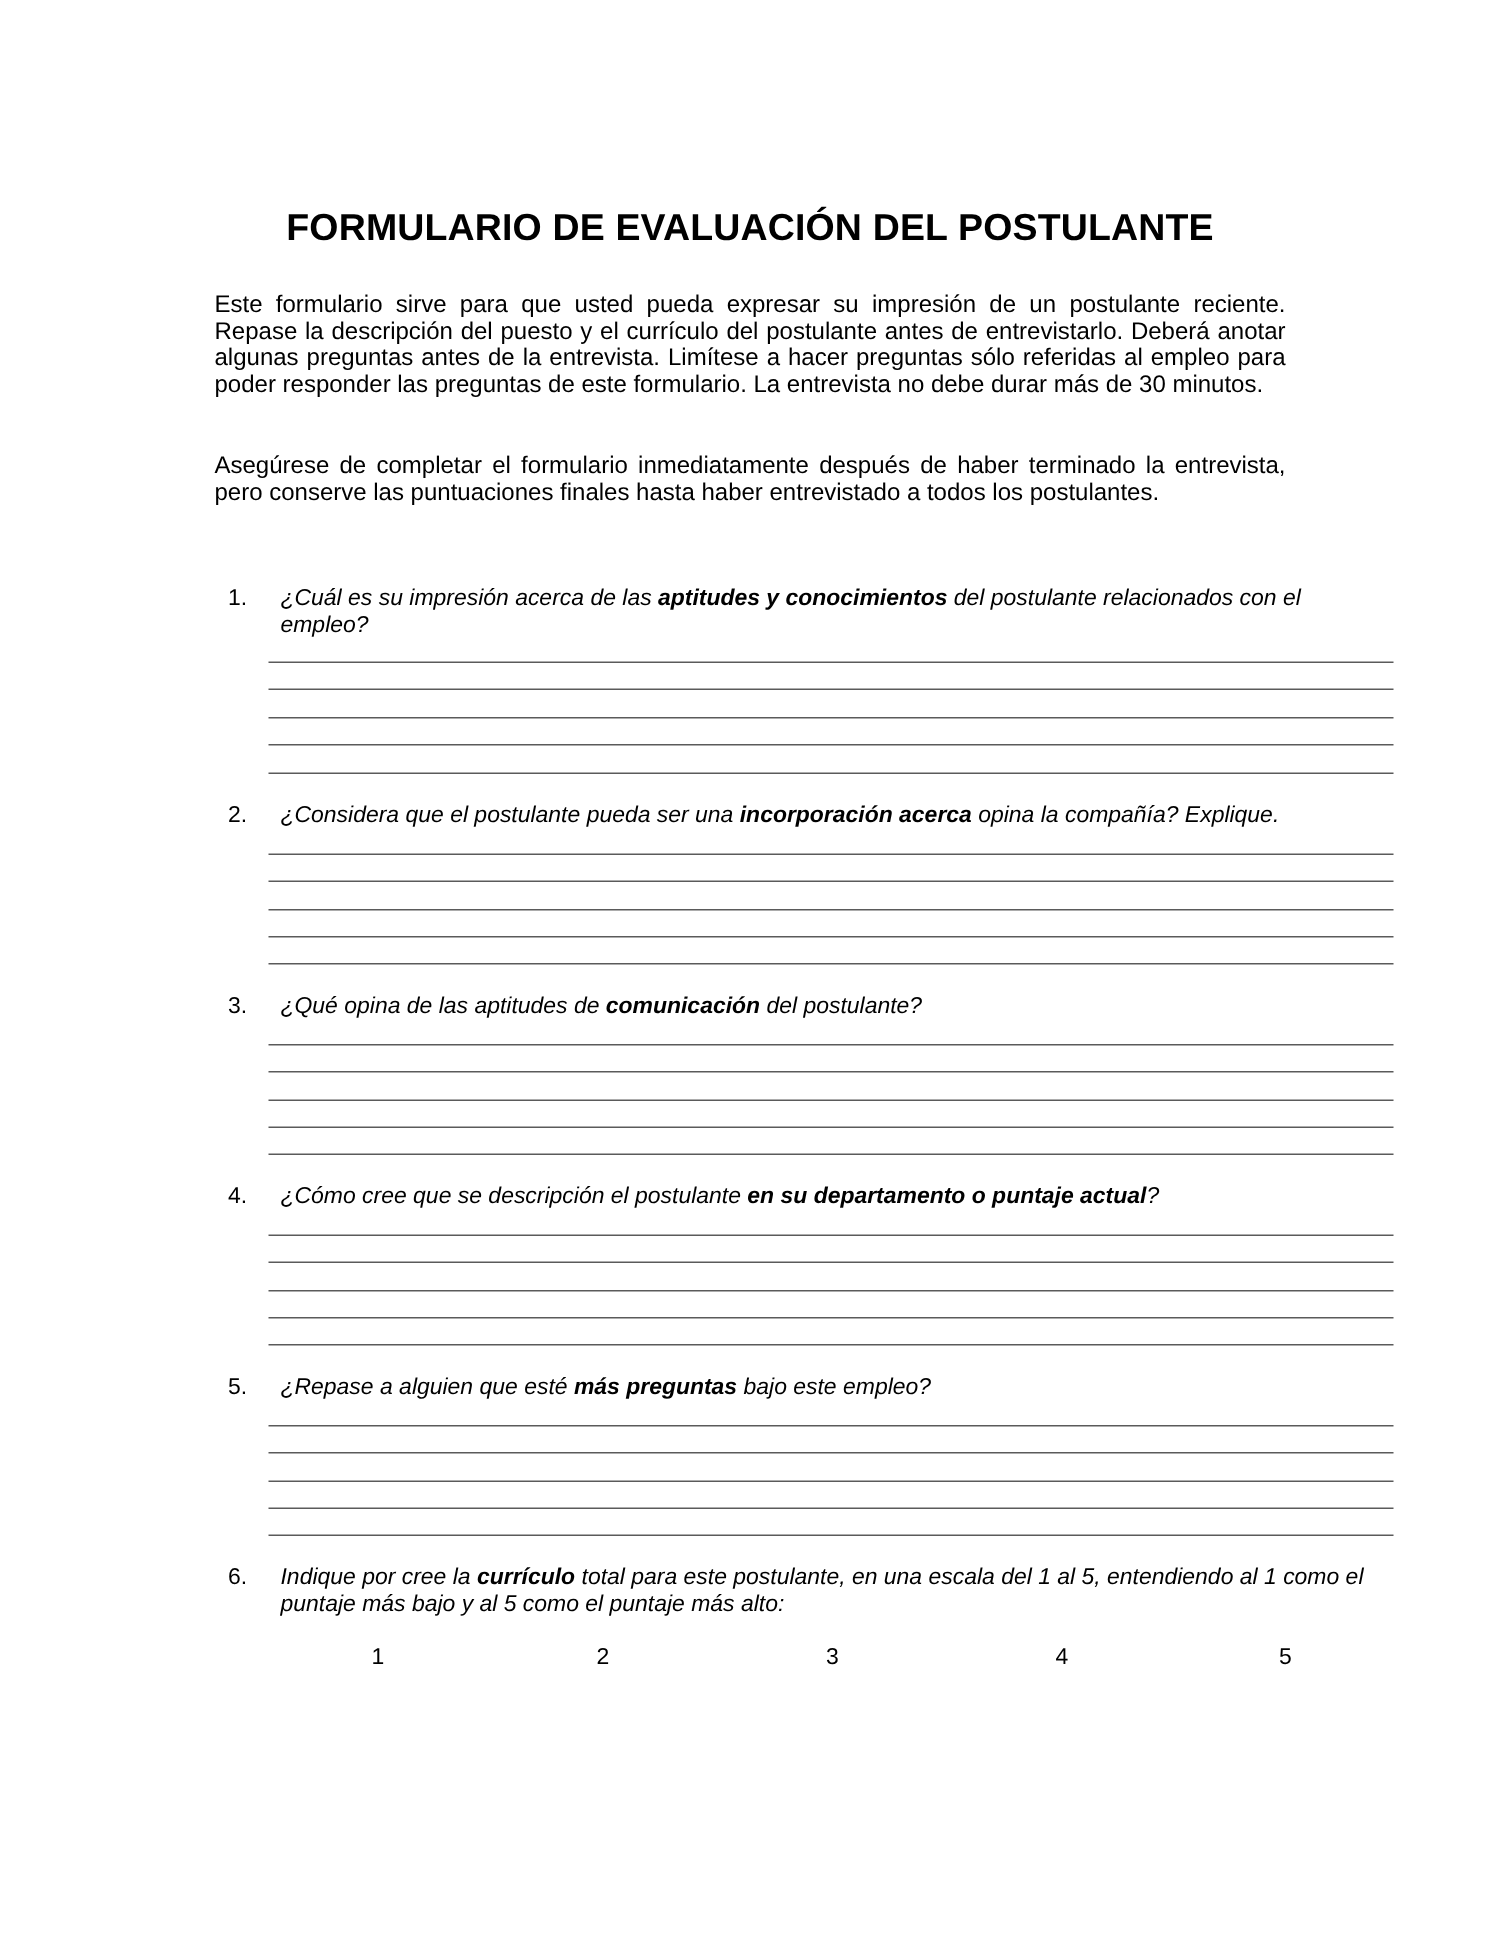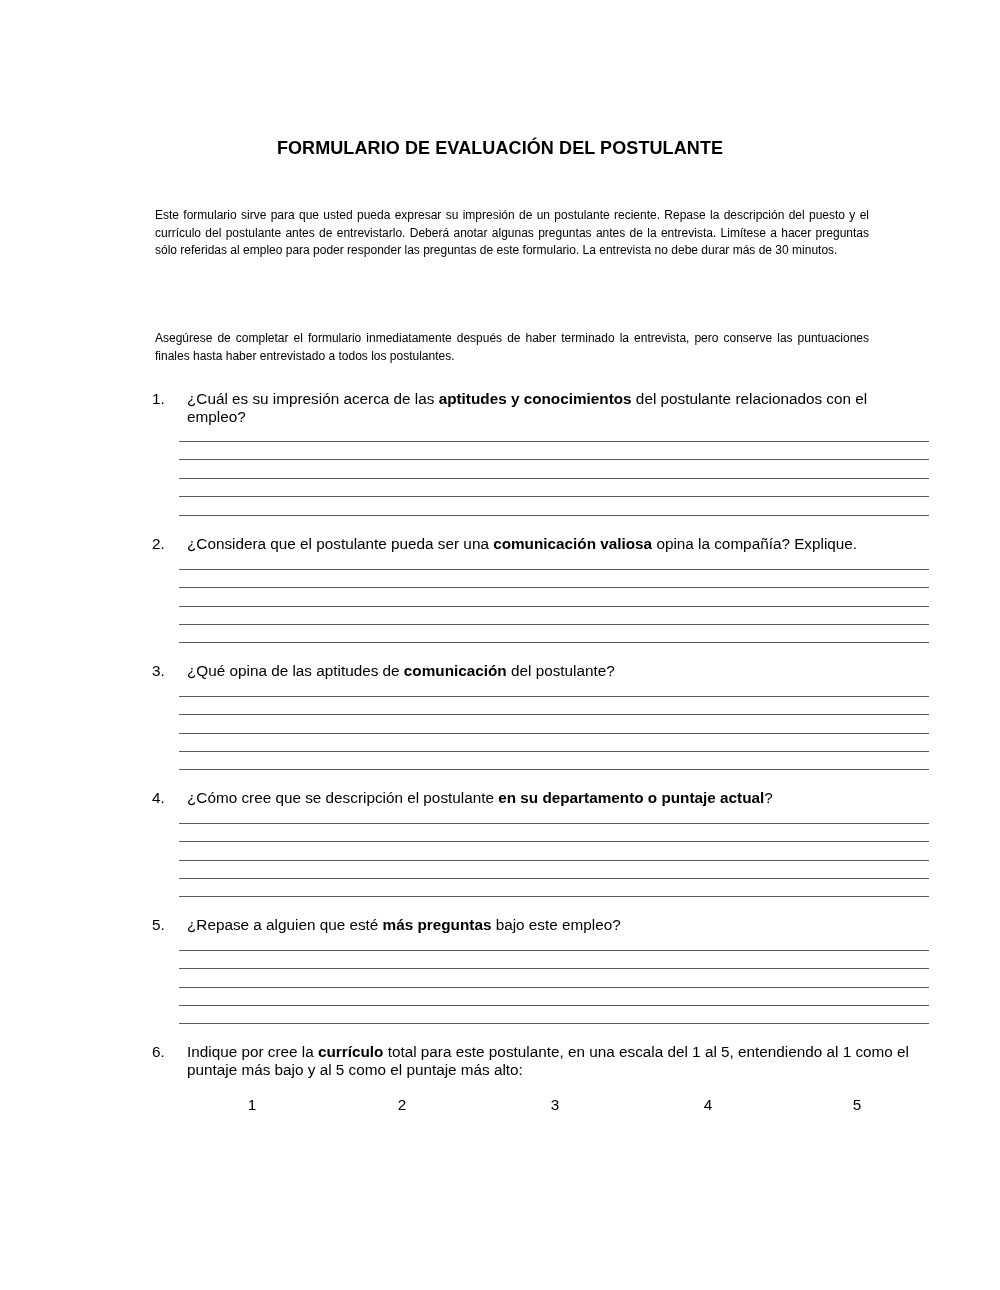--- a/index.html
+++ b/index.html
@@ -1,26 +1,26 @@
 <!DOCTYPE html>
 <html><head>
 <meta charset="utf-8">
 <style>
   html, body { margin: 0; padding: 0; background: #ffffff; }
   body { width: 1000px; height: 1290px; position: relative; overflow: hidden;
          font-family: "Liberation Sans", sans-serif; color: #000; }
   .title { position: absolute; top: 138px; left: 0; width: 1000px; text-align: center;
-           font-size: 18px; font-weight: bold; letter-spacing: 0.1px; margin: 0; }
-  .intro { position: absolute; left: 143px; width: 714px; font-size: 12px; line-height: 17.6px;
-           text-align: justify; margin: 12px; }
+           font-size: 25px; font-weight: bold; letter-spacing: 0.1px; margin: 0; }
+  .intro { position: absolute; left: 143px; width: 714px; font-size: 16px; line-height: 17.6px;
+           text-align: justify; margin: 0; }
   .intro.p1 { top: 195px; }
-  .intro.p2 { top: 318px; }
+  .intro.p2 { top: 302px; }
   .q { position: absolute; left: 150px; width: 780px; font-size: 15.3px; line-height: 17.6px; }
   .q .num { position: absolute; left: 2px; top: 0; }
-  .q .text { position: absolute; left: 37px; width: 740px; }
+  .q .text { position: absolute; left: 37px; width: 740px; font-style: italic; }
   .q .text b { font-weight: bold; }
   .line { position: absolute; left: 179px; width: 750px; height: 0;
           border-top: 1.5px solid #5a5a5a; }
   .scale { position: absolute; top: 1096px; left: 0; width: 1000px; font-size: 15.3px; }
   .scale span { position: absolute; transform: translateX(-50%); }
 </style>
 </head>
 <body>
 
 <h1 class="title">FORMULARIO DE EVALUACIÓN DEL POSTULANTE</h1>
@@ -33,21 +33,21 @@
   <span class="text"><span>¿Cuál es su impresión acerca de las </span><b>aptitudes y conocimientos</b><span> del postulante relacionados con el empleo?</span></span>
 </div>
 <div class="line" style="top:441px;"></div>
 <div class="line" style="top:459px;"></div>
 <div class="line" style="top:478px;"></div>
 <div class="line" style="top:496px;"></div>
 <div class="line" style="top:515px;"></div>
 
 <div class="q" style="top:535px;">
   <span class="num">2.</span>
-  <span class="text"><span>¿Considera que el postulante pueda ser una </span><b>comunicación valiosa</b><span> opina la compañía? Explique.</span></span>
+  <span class="text"><span>¿Considera que el postulante pueda ser una </span><b>incorporación acerca</b><span> opina la compañía? Explique.</span></span>
 </div>
 <div class="line" style="top:569px;"></div>
 <div class="line" style="top:587px;"></div>
 <div class="line" style="top:606px;"></div>
 <div class="line" style="top:624px;"></div>
 <div class="line" style="top:642px;"></div>
 
 <div class="q" style="top:662px;">
   <span class="num">3.</span>
   <span class="text"><span>¿Qué opina de las aptitudes de </span><b>comunicación</b><span> del postulante?</span></span>

